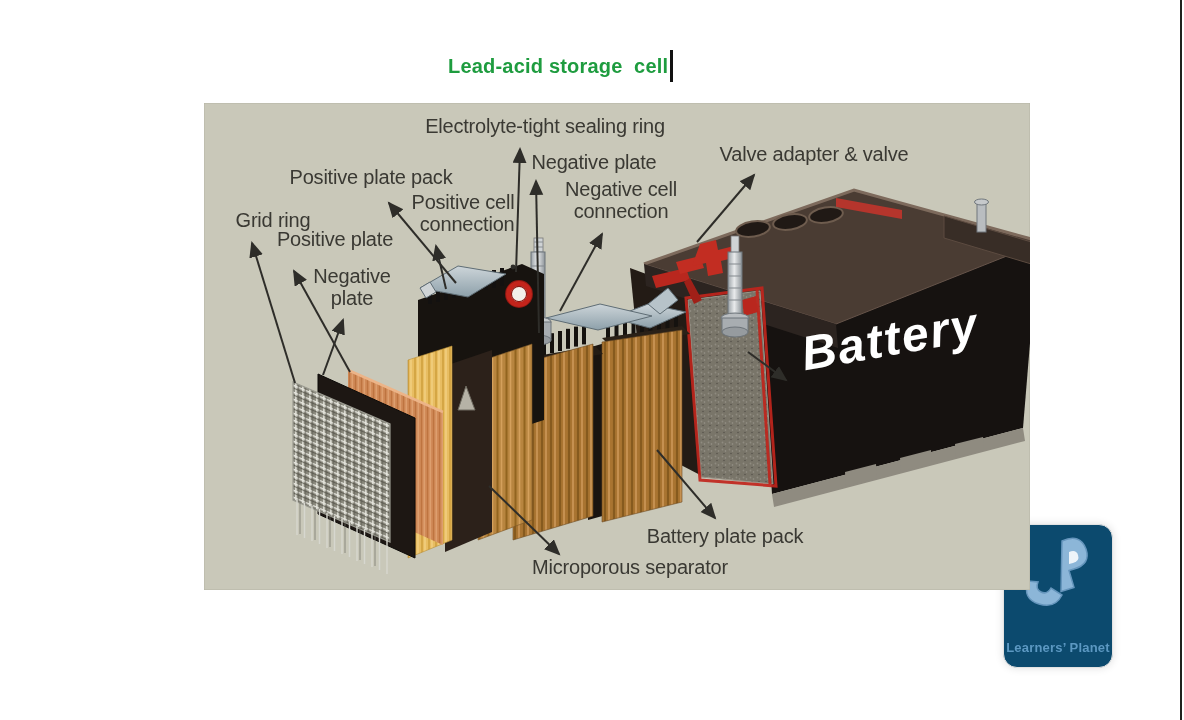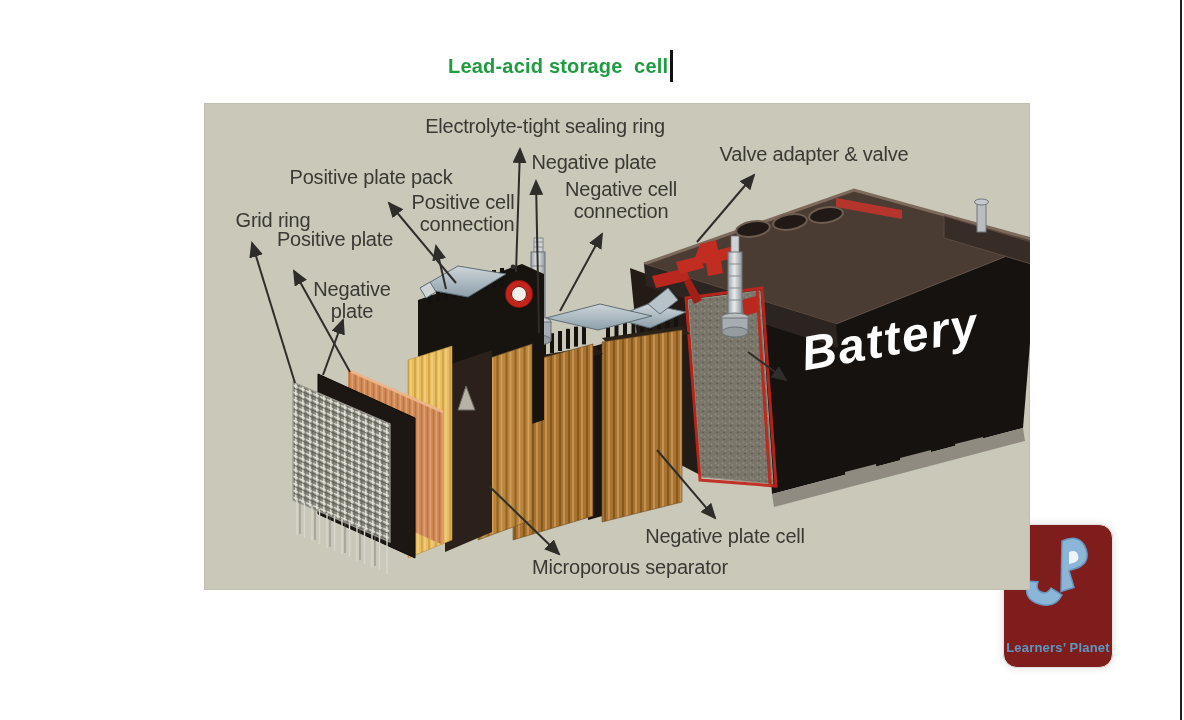--- a/index.html
+++ b/index.html
@@ -34,27 +34,27 @@
   }
   
   .lbl-ring{left:545px;top:115px;}
   .lbl-negpole{left:594px;top:151px;}
   .lbl-negcell{left:621px;top:178px;}
   .lbl-valve{left:814px;top:143px;}
   .lbl-pospack{left:371px;top:166px;}
   .lbl-poscell{left:463px;top:191px;text-align:right;}
   .lbl-grid{left:273px;top:209px;}
   .lbl-posplate{left:329px;top:228px;margin-left:6px;}
-  .lbl-negplate{left:352px;top:265px;margin-top:13px;}
+  .lbl-negplate{left:352px;top:265px;}
   .lbl-negpack{left:725px;top:525px;}
   .lbl-microsep{left:630px;top:556px;}
   
   .logo{
     position:absolute;left:1003px;top:524px;width:108px;height:142px;
-    background:#7f1d1d;border:1px solid #e2e2e2;border-radius:14px;
+    background:#0c4a6e;border:1px solid #e2e2e2;border-radius:14px;
     box-shadow:0 0 8px rgba(0,0,0,.13);z-index:1;
     display:flex;flex-direction:column;align-items:center;justify-content:flex-end;
   }
   .logo-mono{position:absolute;left:14px;top:6px;}
   .logo-text{
     font-size:13px;font-weight:bold;color:#5c98c2;margin-bottom:12px;
     letter-spacing:.2px;
   }
   
   .edge-line{
@@ -303,16 +303,16 @@
 <div class="lbl lbl-negcell">Negative cell
 connection</div>
 <div class="lbl lbl-valve">Valve adapter &amp; valve</div>
 <div class="lbl lbl-pospack">Positive plate pack</div>
 <div class="lbl lbl-poscell">Positive cell
 connection</div>
 <div class="lbl lbl-grid">Grid ring</div>
 <div class="lbl lbl-posplate">Positive plate</div>
 <div class="lbl lbl-negplate">Negative
 plate</div>
-<div class="lbl lbl-negpack">Negative plate cell</div>
+<div class="lbl lbl-negpack">Battery plate pack</div>
 <div class="lbl lbl-microsep">Microporous separator</div>
 
 <div class="edge-line"></div>
 
 </body></html>

